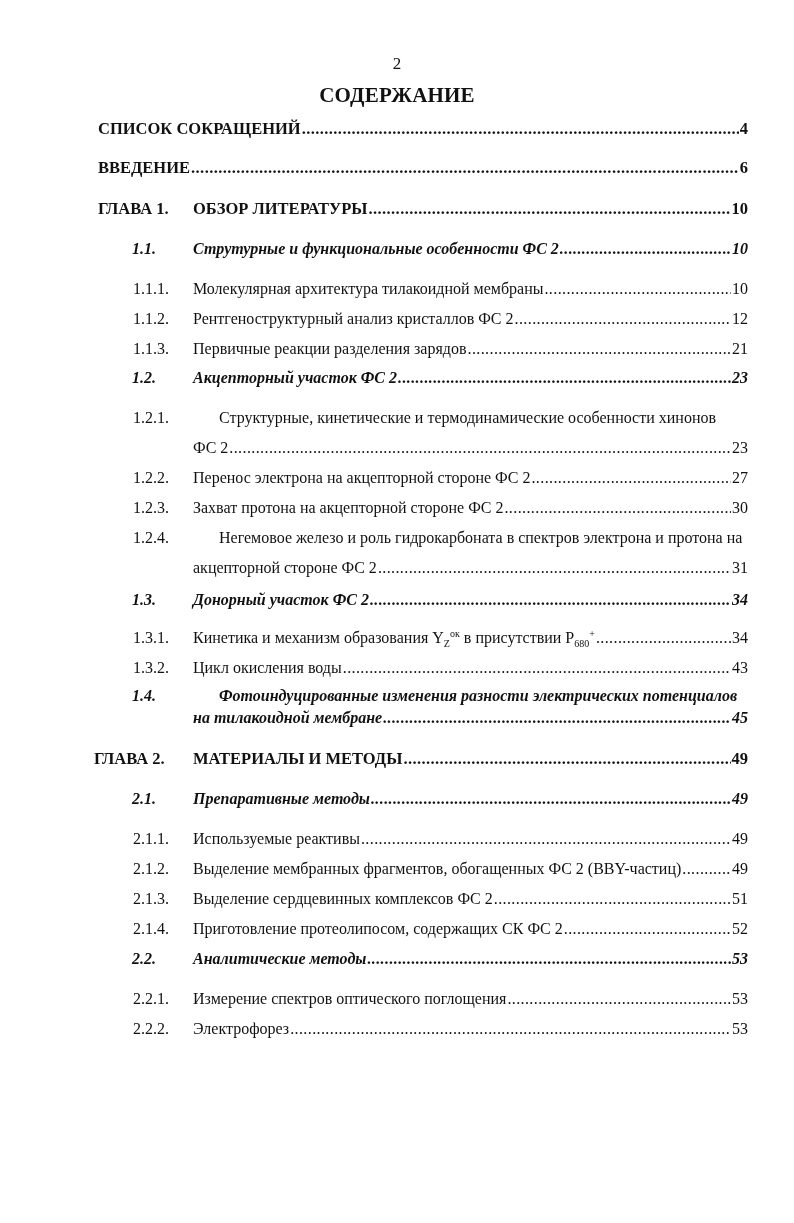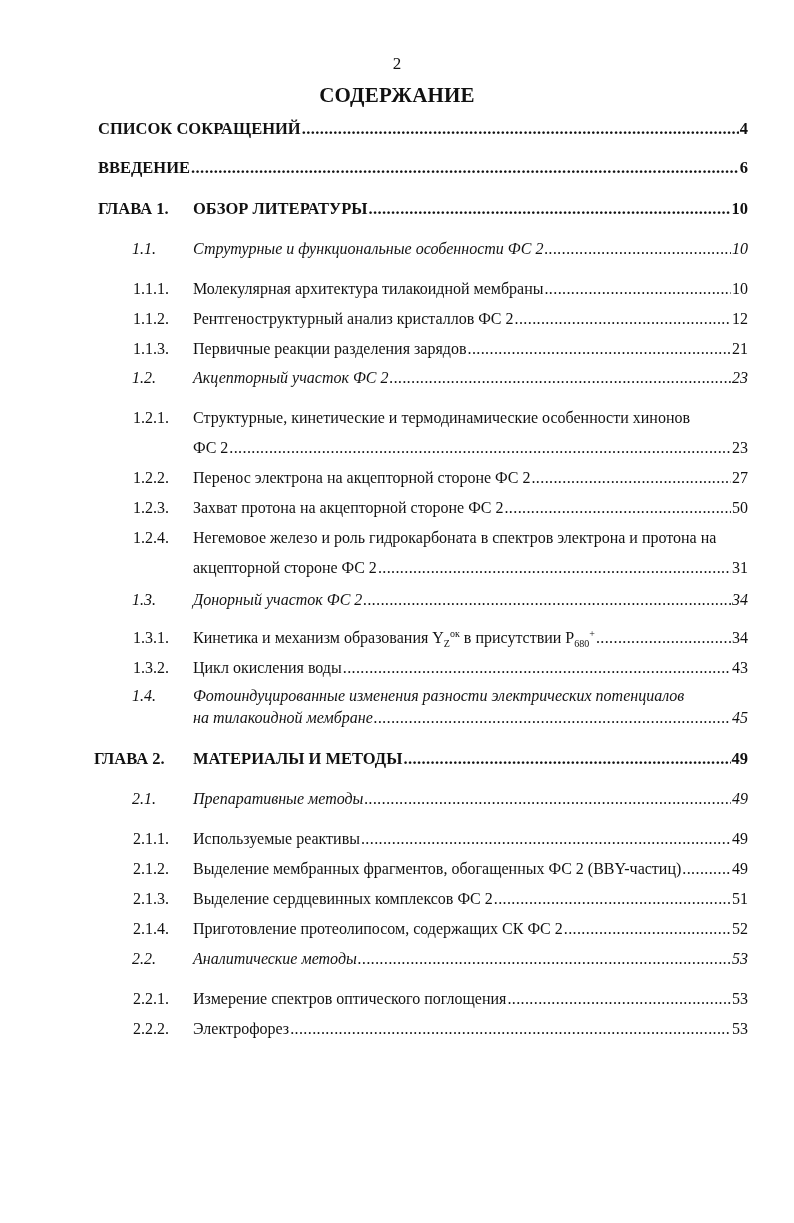--- a/index.html
+++ b/index.html
@@ -7,28 +7,28 @@
          font-family: "Liberation Serif", "DejaVu Serif", serif; color: #111; }
   .page-num { position: absolute; top: 54px; left: 0; width: 794px; text-align: center; font-size: 17px; }
   .title { position: absolute; top: 83px; left: 0; width: 794px; text-align: center; font-size: 21px; font-weight: bold; letter-spacing: 0.2px; }
   .row { position: absolute; left: 0; width: 794px; font-size: 16px; line-height: 20px; }
   .num { position: absolute; white-space: nowrap; }
   .text { position: absolute; right: 46px; display: flex; align-items: baseline; white-space: nowrap; }
   .text .label { flex: 0 0 auto; }
   .text .dots { flex: 1 1 auto; overflow: hidden; margin: 0 1px; }
   .text .dots::before { content: "................................................................................................................................................................................................................................................................"; letter-spacing: 0.4px; }
   .text .pg { flex: 0 0 auto; }
-  .line2 { position: absolute; white-space: nowrap; }
+  .line2 { position: absolute; white-space: nowrap; margin-left: 26px; }
 
   .lvl0 { font-weight: bold; font-size: 16.5px; }
   .lvl0 .text { left: 98px; }
   .lvl-ch { font-weight: bold; font-size: 16.5px; }
   .lvl-ch .num { left: 96px; text-align: right; }
   .lvl-ch .text { left: 193px; text-align: center; }
-  .lvl1 { font-weight: normal; font-style: italic; }
+  .lvl1 { font-weight: bold; font-style: italic; }
   .lvl1 .num { left: 132px; }
   .lvl1 .text { left: 193px; }
   .lvl2 .num { left: 133px; }
   .lvl2 .text { left: 193px; }
   .lvl2 .line2, .lvl1 .line2 { left: 193px; }
   sup, sub { font-size: 10px; line-height: 0; margin-top: 17px; }
 </style>
 </head>
 <body>
 
@@ -122,21 +122,21 @@
     <span class="dots"></span>
     <span class="pg">27</span>
   </div>
 </div>
 
 <div class="row lvl2" style="top:498px">
   <span class="num">1.2.3.</span>
   <div class="text">
     <span class="label">Захват протона на акцепторной стороне ФС 2</span>
     <span class="dots"></span>
-    <span class="pg">50</span>
+    <span class="pg">30</span>
   </div>
 </div>
 
 <div class="row lvl2" style="top:528px; height:50px">
   <span class="num">1.2.4.</span>
   <span class="line2" style="top:0">Негемовое железо и роль гидрокарбоната в спектров электрона и протона на</span>
   <div class="text" style="top:30px">
     <span class="label">акцепторной стороне ФС 2</span>
     <span class="dots"></span>
     <span class="pg">31</span>

